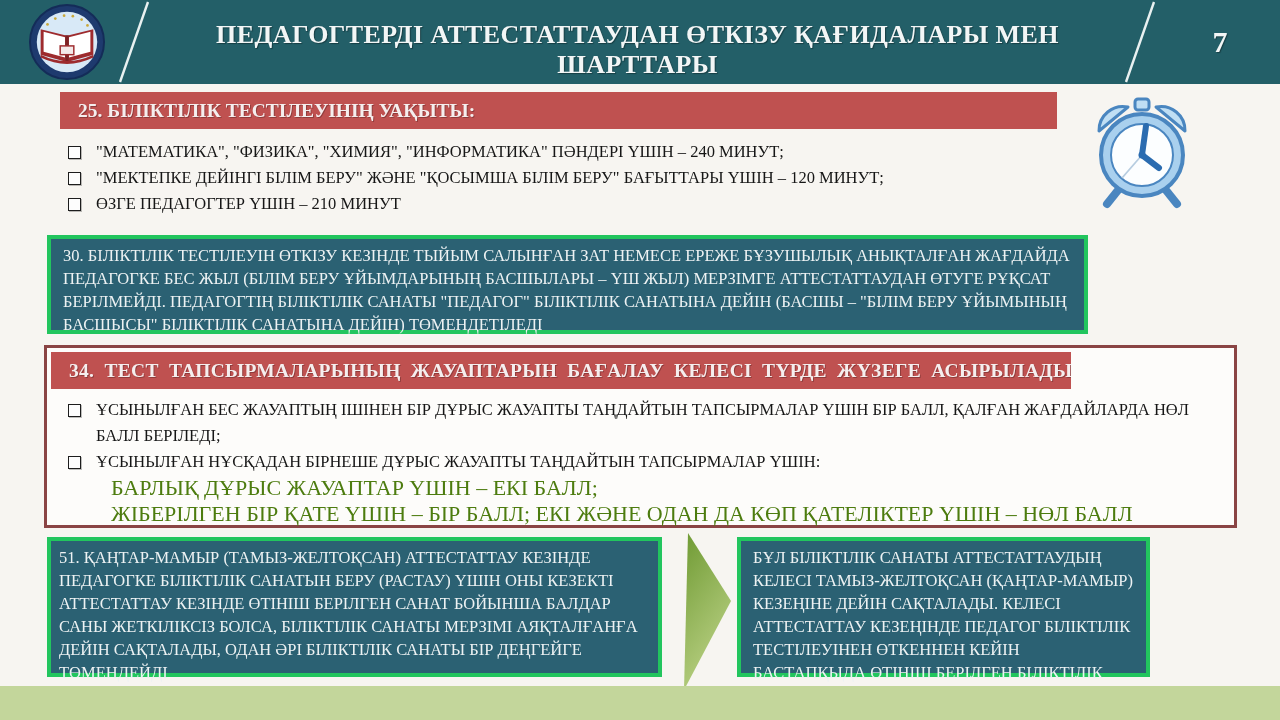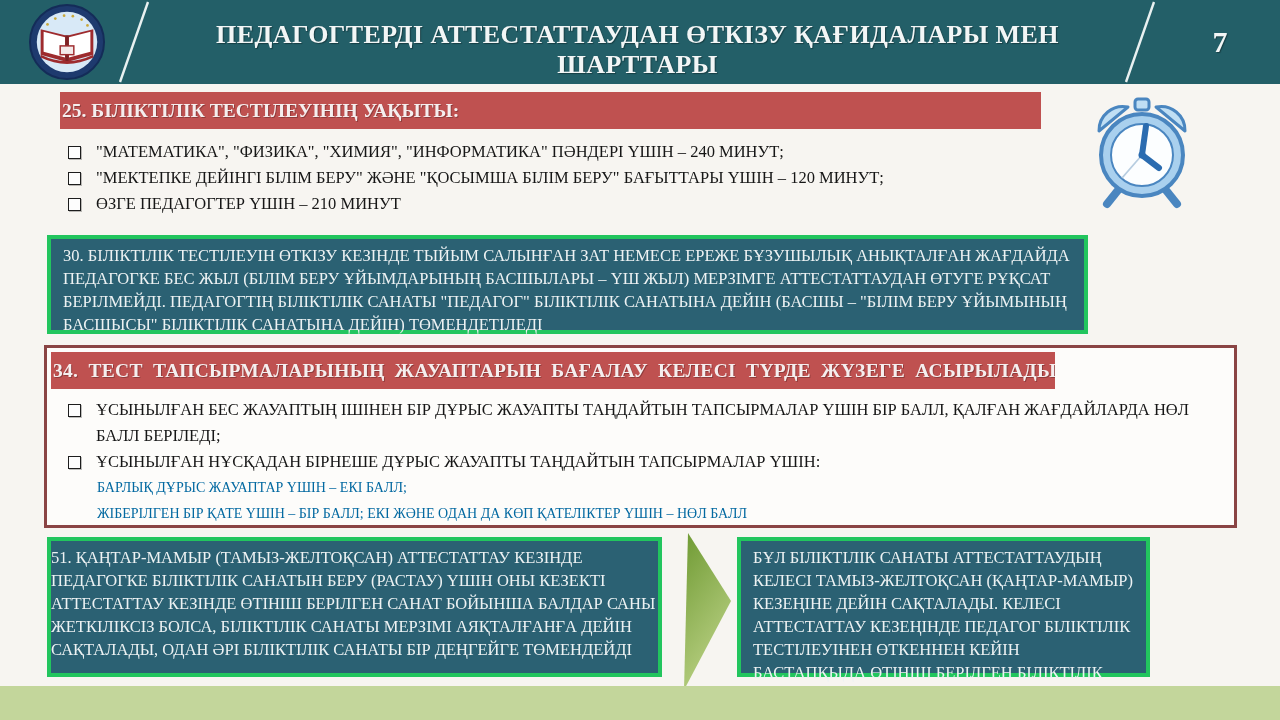--- a/index.html
+++ b/index.html
@@ -18,47 +18,47 @@
   .hdr-page{
     position:absolute;left:1185px;top:0;width:70px;height:84px;
     display:flex;align-items:center;justify-content:center;
     color:#f2f6f6;font-size:30px;font-weight:bold;text-shadow:1px 1px 1px rgba(0,0,0,.35);
   }
   .hdr-slashes{position:absolute;left:0;top:0;width:1280px;height:84px;pointer-events:none;}
   .logo{position:absolute;left:28px;top:3px;width:78px;height:78px;}
   
   .banner{
     background:#bf5150;color:#f5eeee;font-weight:bold;font-size:19.5px;
-    line-height:37px;height:37px;padding-left:2px;white-space:nowrap;overflow:hidden;
+    line-height:37px;height:37px;padding-left:18px;white-space:nowrap;overflow:hidden;
     text-shadow:1px 1px 0 rgba(0,0,0,.25);
   }
   .banner25{position:absolute;left:60px;top:92px;width:979px;}
   
   .list25{position:absolute;left:68px;top:139px;width:1000px;}
   .b-row{display:flex;line-height:26px;font-size:16.5px;color:#161616;}
   .sq{
     flex:0 0 auto;width:11px;height:11px;border:1.6px solid #1d1d1d;
     margin:7px 15px 0 0;background:#fdfdfd;box-shadow:1px 1px 0 rgba(0,0,0,.25);
   }
   
   .tealbox{
     position:absolute;background:#2b6173;color:#edf2f3;
     border:4px solid #22c55e;font-size:16.5px;
   }
   .box30{left:47px;top:235px;width:1041px;height:99px;padding:5px 12px;line-height:23px;box-sizing:border-box;}
-  .box51{left:47px;top:537px;width:615px;height:140px;padding:5px 0;line-height:23px;box-sizing:border-box;}
+  .box51{left:47px;top:537px;width:615px;height:140px;padding:5px 8px;line-height:23px;box-sizing:border-box;}
   .boxnext{left:737px;top:537px;width:413px;height:140px;padding:5px 12px;line-height:23px;box-sizing:border-box;}
   
   .box34{
     position:absolute;left:44px;top:345px;width:1193px;height:183px;
     background:#fdfcfa;border:3px solid #8a4444;box-sizing:border-box;
   }
   .banner34{margin:4px 0 0 4px;width:1002px;word-spacing:5px;letter-spacing:.3px;}
   .list34{padding:8px 9px 0 21px;}
-  .b34-sub{margin-left:29px;line-height:26px;font-size:14px;color:#0369a1;}
+  .b34-sub{margin-left:43px;line-height:26px;font-size:22px;color:#4d7c0f;}
   
   .arrow{position:absolute;left:676px;top:531px;width:60px;height:161px;}
   .clock{position:absolute;left:1092px;top:92px;width:100px;height:118px;}
   
   .footer{position:absolute;left:0;top:686px;width:1280px;height:34px;background:#c3d69b;}
 </style>
 </head>
 <body>
 
 <div class="slide">

